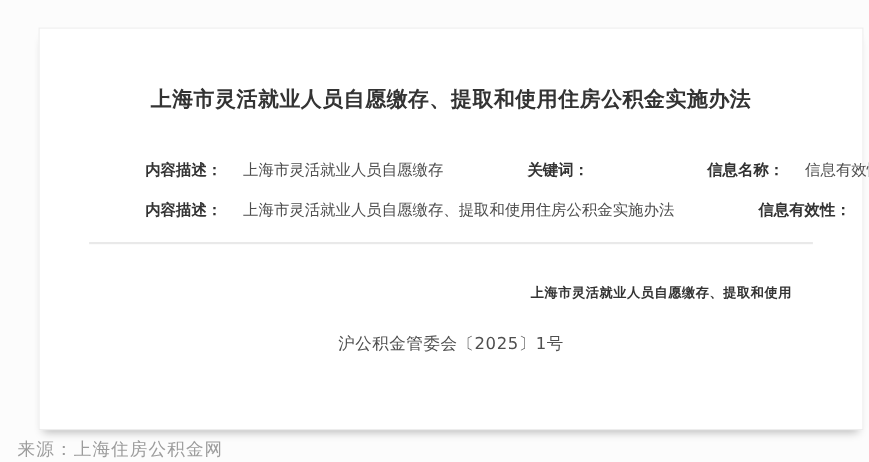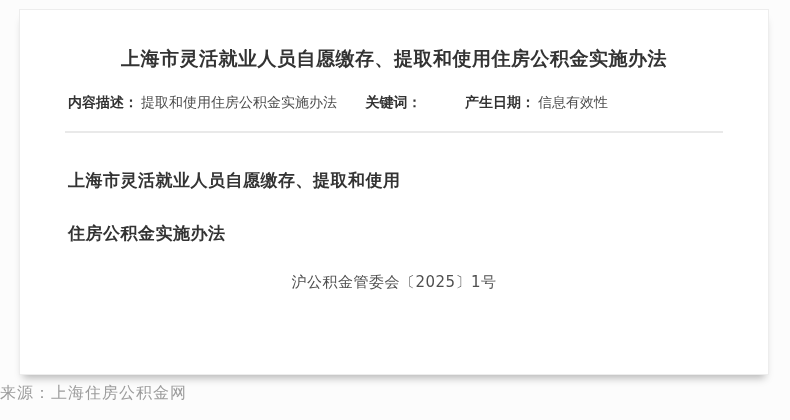--- a/index.html
+++ b/index.html
@@ -4,21 +4,21 @@
 <style>
   :root{
     --text_primary:#333333;
     --text_secondary:#4d4d4d;
     --source_gray:#9c9c9c;
     --divider_gray:#e9e9e9;
     --card_border:#ededed;
     --page_bg:#fcfcfc;
     --card_bg:#ffffff;
   }
-  *{margin:0;padding:0;box-sizing:border-box;}
+  *{margin:16px;padding:0;box-sizing:border-box;}
   html,body{width:790px;height:420px;}
   body{
     background:var(--page_bg);
     font-family:"DejaVu Sans","Liberation Sans",sans-serif;
     color:var(--text_primary);
     overflow:hidden;
   }
   .card{
     position:absolute;
     left:19px; top:9px;
@@ -48,22 +48,22 @@
   .meta-label{font-weight:bold;color:var(--text_primary);margin-right:3px;}
   .meta-value{font-weight:normal;color:var(--text_secondary);}
   .meta-value.empty{display:inline-block;min-width:12px;}
   .divider{
     border:none;
     border-top:2px solid var(--divider_gray);
     margin:14px -3px 0 -3px;
     height:0;
   }
   .doc-title-line{
-    text-align:left;
-    font-size:17px;
+    text-align:right;
+    font-size:12px;
     font-weight:bold;
     color:var(--text_primary);
     letter-spacing:0.5px;
   }
   .doc-title-line.first{margin-top:36px;}
   .doc-title-line.second{margin-top:30px;}
   .doc-number{
     text-align:center;
     font-size:15px;
     font-weight:500;
@@ -84,27 +84,30 @@
 </head>
 <body>
 
 <div class="card">
 
   <h1 class="page-title">上海市灵活就业人员自愿缴存、提取和使用住房公积金实施办法</h1>
 
 
 
   <div class="meta-row">
-    <span class="pair"><span class="meta-label">内容描述：</span><span class="meta-value">提取和使用住房公积金实施办法</span></span>
+    <span class="pair"><span class="meta-label">内容描述：</span><span class="meta-value">上海市灵活就业人员自愿缴存</span></span>
     <span class="pair"><span class="meta-label">关键词：</span><span class="meta-value empty"></span></span>
-    <span class="pair"><span class="meta-label">产生日期：</span><span class="meta-value">信息有效性</span></span>
+    <span class="pair"><span class="meta-label">信息名称：</span><span class="meta-value">信息有效性</span></span>
   </div>
 
+  <div class="meta-row">
+    <span class="pair"><span class="meta-label">内容描述：</span><span class="meta-value">上海市灵活就业人员自愿缴存、提取和使用住房公积金实施办法</span></span>
+    <span class="pair"><span class="meta-label">信息有效性：</span><span class="meta-value">有效</span></span>
+  </div>
 
   <hr class="divider">
 
   <div class="doc-title-line first">上海市灵活就业人员自愿缴存、提取和使用</div>
-  <div class="doc-title-line second">住房公积金实施办法</div>
   <div class="doc-number">沪公积金管委会〔2025〕1号</div>
 
 </div>
 
 <div class="source-line">来源：上海住房公积金网</div>
 
 </body></html>

